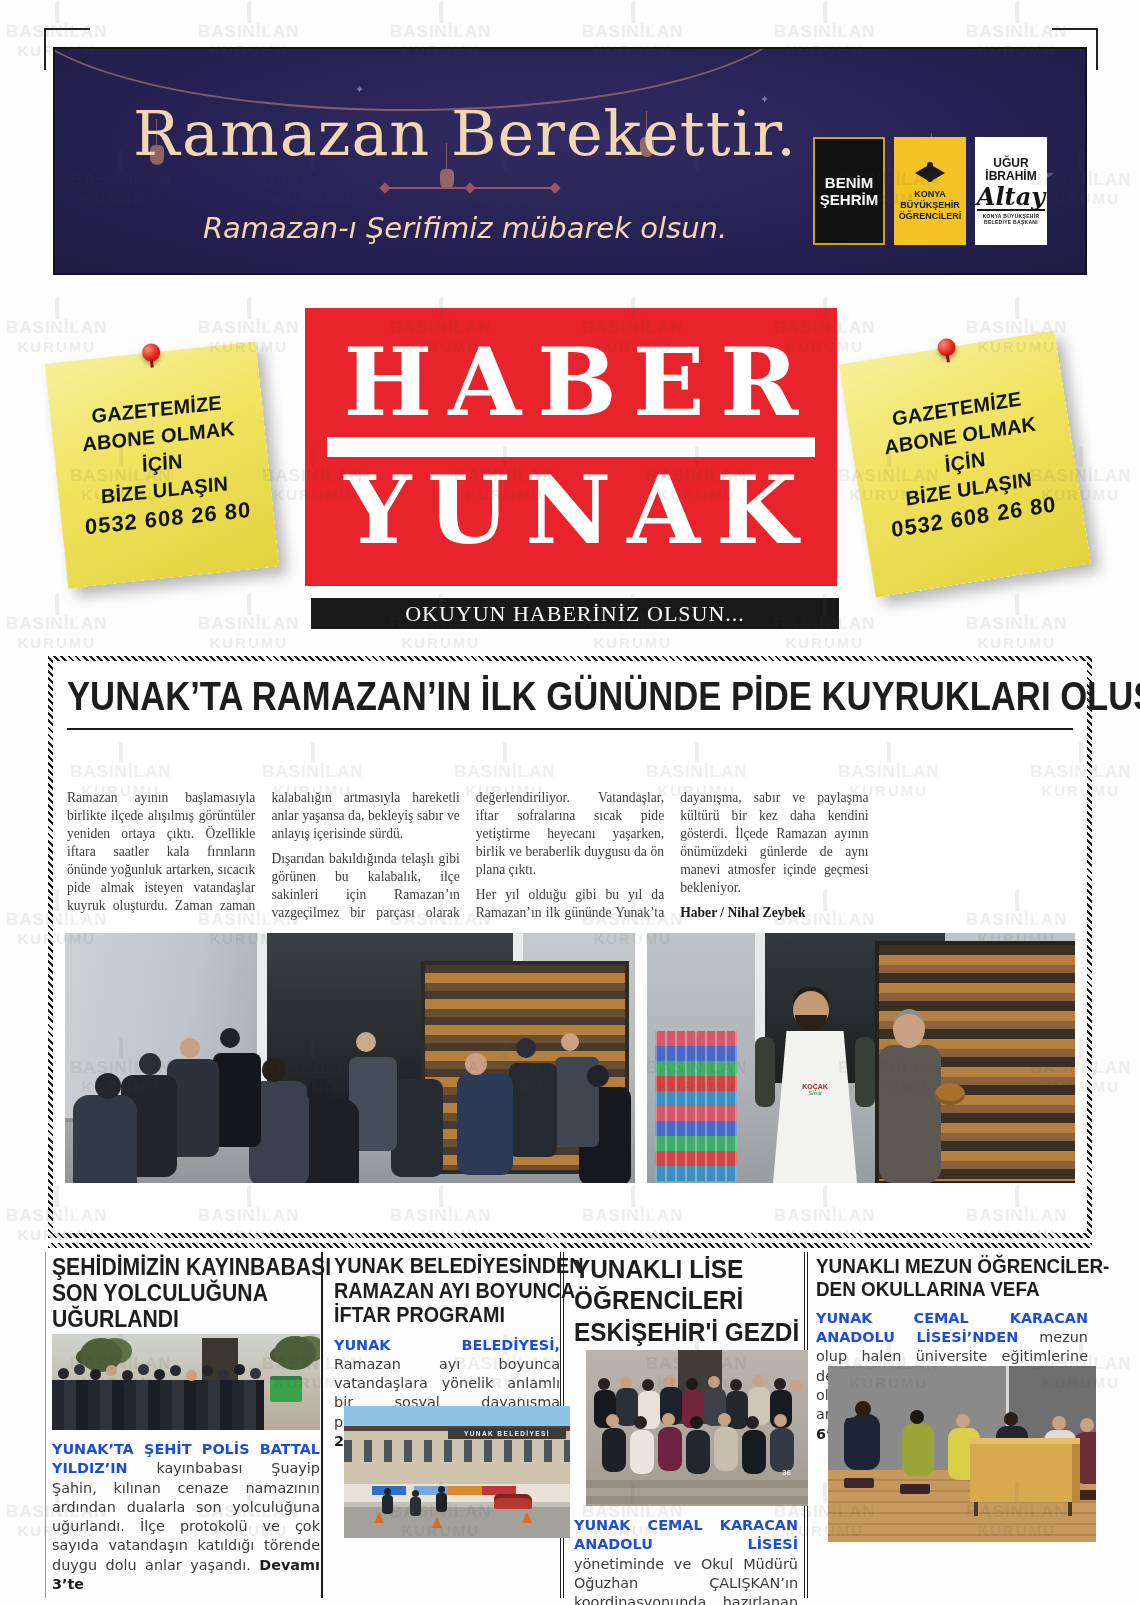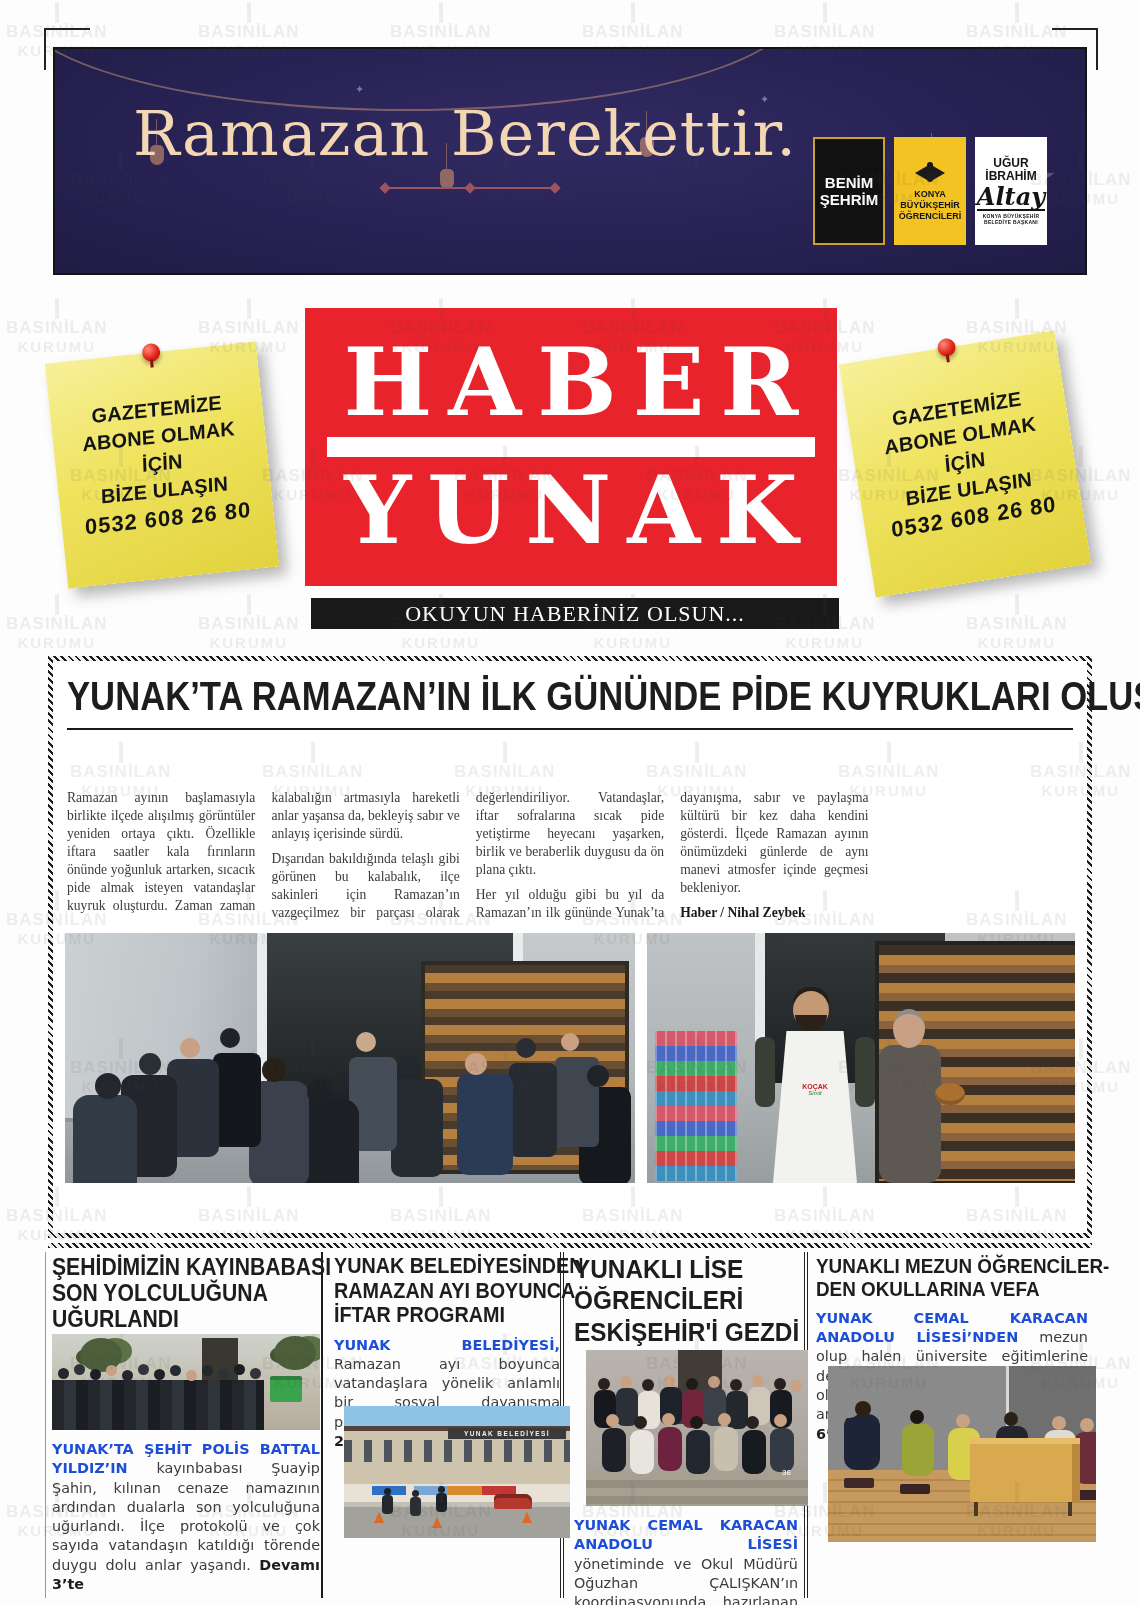--- a/index.html
+++ b/index.html
@@ -226,20 +226,21 @@
     <div class="star" style="left:705px;top:40px;"></div>
     <div class="star" style="left:840px;top:150px;"></div>
     <div class="star" style="left:300px;top:30px;"></div>
     <div class="crescent"></div>
     <div id="banner-title">Ramazan Berekettir.</div>
     <div class="ornament">
         <i class="d1"></i>
         <i class="d2"></i>
         <i class="d3"></i>
       </div>
+    <div id="banner-subtitle">Ramazan-ı Şerifimiz mübarek olsun.</div>
     <div id="banner-logos">
       <div class="logo" id="logo-benim">
         <span>BENİM</span>
         <span>ŞEHRİM</span>
       </div>
       <div class="logo" id="logo-konya">
         <span class="emblem">
             <i class="wl"></i>
             <i class="ebody"></i>
             <i class="wr"></i>

